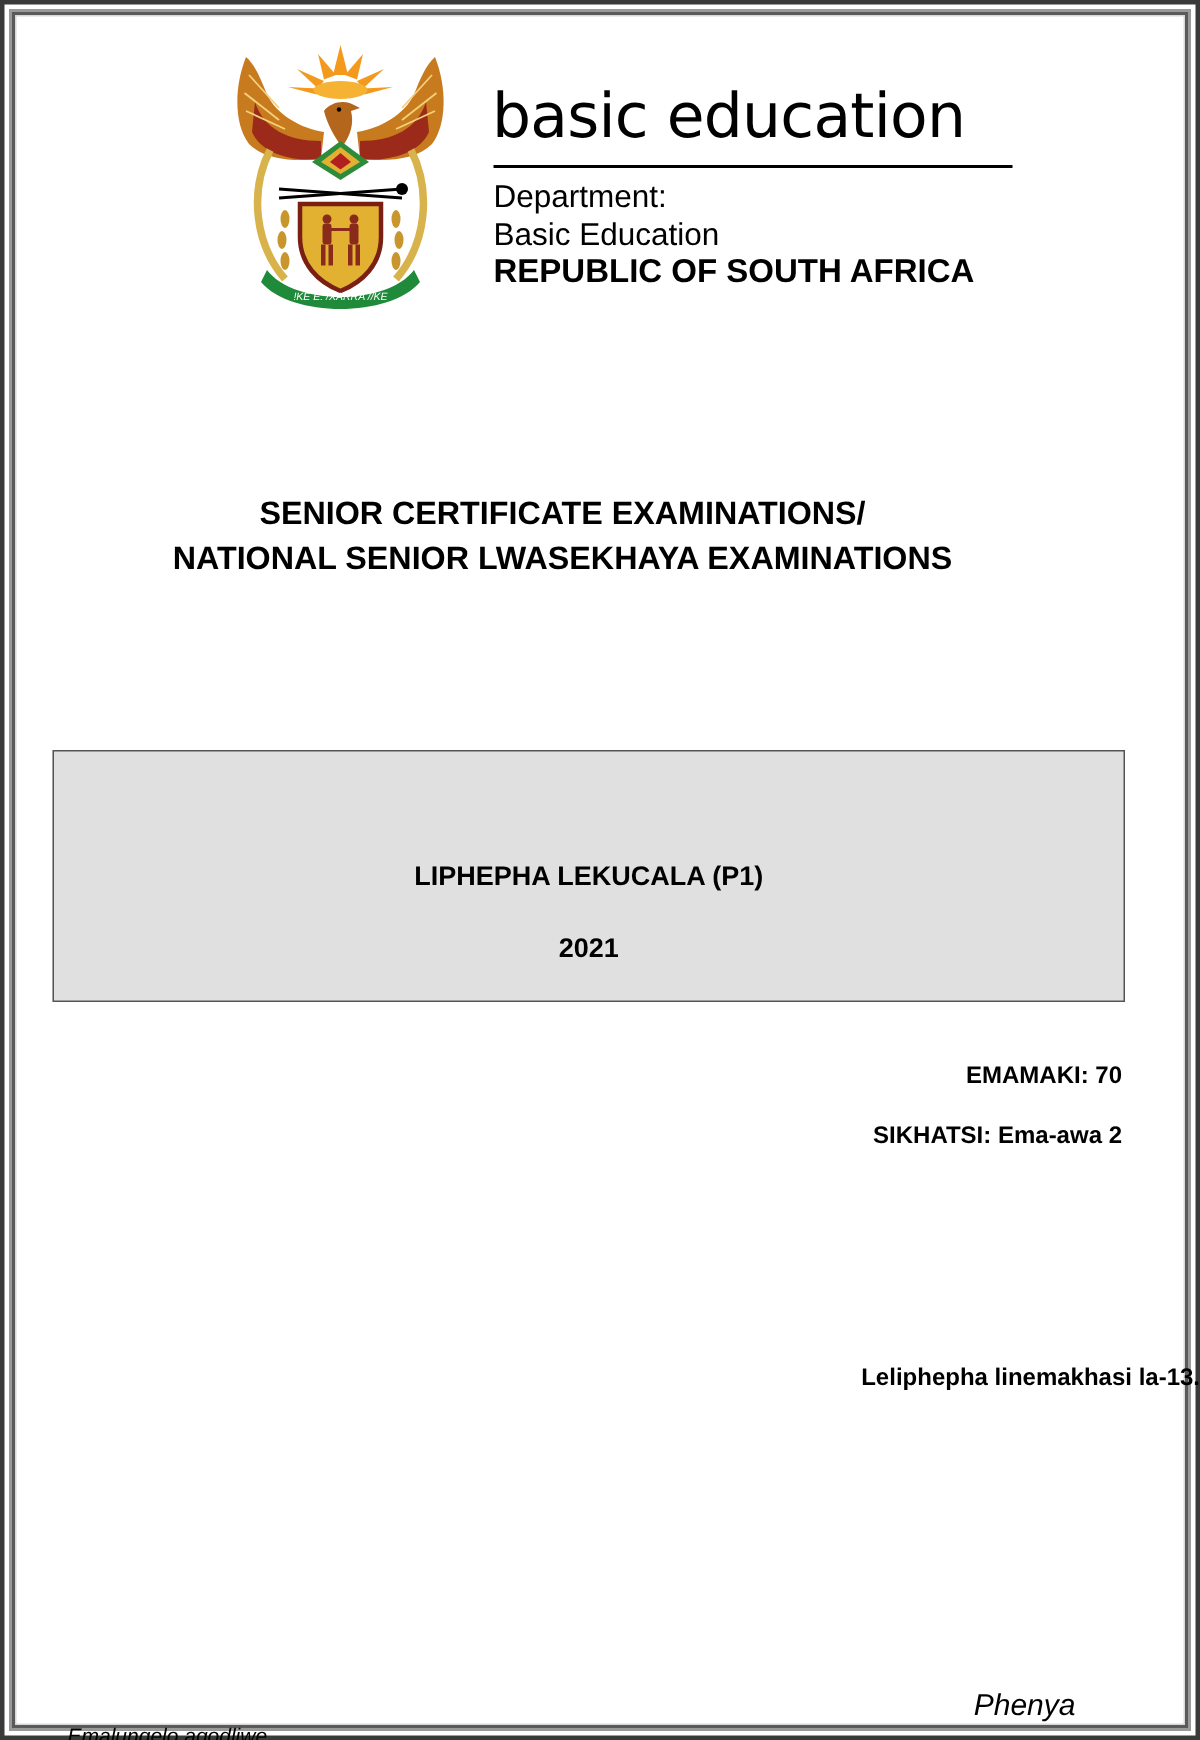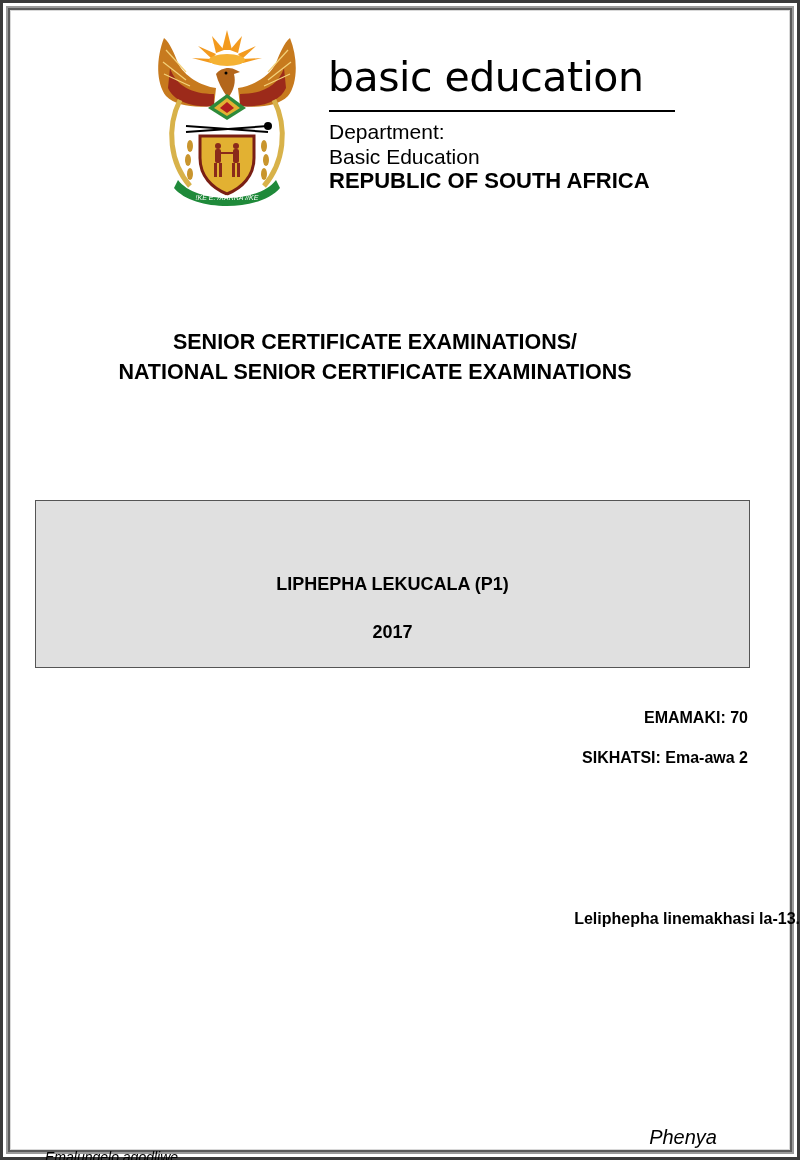--- a/index.html
+++ b/index.html
@@ -165,26 +165,26 @@
 </svg>
 
 <div class="brand-title">basic education</div>
 <div class="brand-rule"></div>
 <div class="brand-line brand-dept">Department:</div>
 <div class="brand-line brand-basic">Basic Education</div>
 <div class="brand-line brand-rsa">REPUBLIC OF SOUTH AFRICA</div>
 
 <div class="exam-title">
   <div>SENIOR CERTIFICATE EXAMINATIONS/</div>
-  <div>NATIONAL SENIOR CERTIFICATE EXAMINATIONS</div>
+  <div>NATIONAL SENIOR LWASEKHAYA EXAMINATIONS</div>
 </div>
 
 <div class="subject-box">
   <div class="subject-line subject-2">LIPHEPHA LEKUCALA (P1)</div>
-  <div class="subject-line subject-3">2017</div>
+  <div class="subject-line subject-3">2021</div>
 </div>
 
 <div class="meta meta-marks">EMAMAKI: 70</div>
 <div class="meta meta-time">SIKHATSI: Ema-awa 2</div>
 
 <div class="pages-note">Leliphepha linemakhasi la-13.</div>
 
 <div class="footer-left">Emalungelo agodliwe</div>
 <div class="footer-right">Phenya</div>
 

